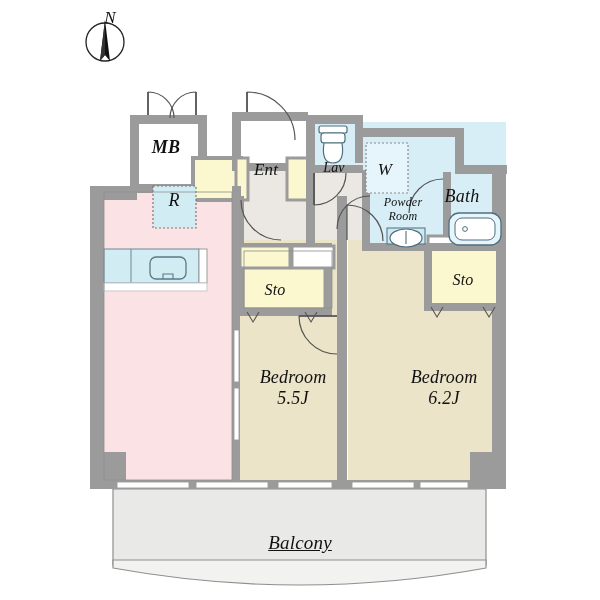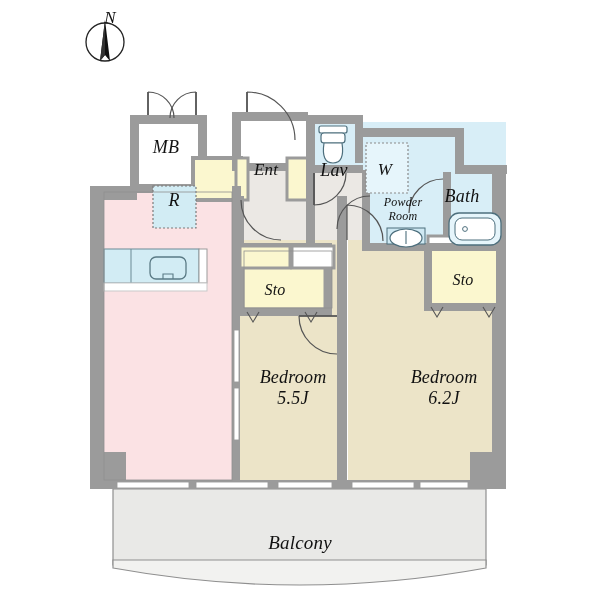--- a/index.html
+++ b/index.html
@@ -33,25 +33,25 @@
     color: #111111;
     text-align: center;
     line-height: 1.16;
     white-space: pre-line;
     pointer-events: none;
     letter-spacing: 0.2px;
   }
   .lbl-ldk   { left: 104px; top: 337px; width: 126px; font-size: 19px; }
   .lbl-bed1  { left: 233px; top: 367px; width: 120px; font-size: 18px; }
   .lbl-bed2  { left: 384px; top: 367px; width: 120px; font-size: 18px; }
-  .lbl-balcony { left: 200px; top: 532px; width: 200px; font-size: 19px; }
-  .lbl-mb    { left: 138px; top: 137px; width: 56px; font-size: 18px; }
+  .lbl-balcony { left: 200px; top: 532px; width: 200px; font-size: 19px; text-decoration: underline; }
+  .lbl-mb    { left: 138px; top: 137px; width: 56px; font-size: 18px; font-weight: bold; }
   .lbl-r     { left: 152px; top: 190px; width: 44px; font-size: 18px; }
   .lbl-ent   { left: 240px; top: 160px; width: 52px; font-size: 17px; }
-  .lbl-lav   { left: 306px; top: 160px; width: 56px; font-size: 18px; }
+  .lbl-lav   { left: 306px; top: 160px; width: 56px; font-size: 14px; }
   .lbl-w     { left: 368px; top: 160px; width: 34px; font-size: 17px; }
   .lbl-bath  { left: 434px; top: 186px; width: 56px; font-size: 18px; }
   .lbl-powder{ left: 372px; top: 196px; width: 62px; font-size: 12px; }
   .lbl-sto1  { left: 247px; top: 281px; width: 56px; font-size: 16px; }
   .lbl-sto2  { left: 435px; top: 271px; width: 56px; font-size: 16px; }
   .lbl-north { left: 99px; top: 8px; width: 22px; font-size: 17px; }
 </style>
 </head>
 <body>
 

